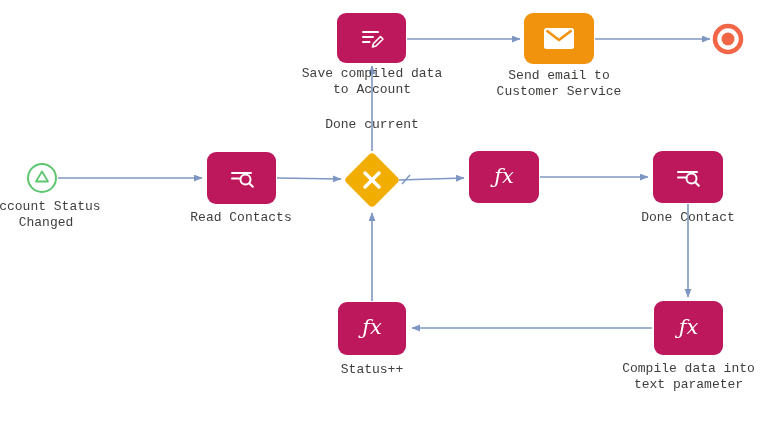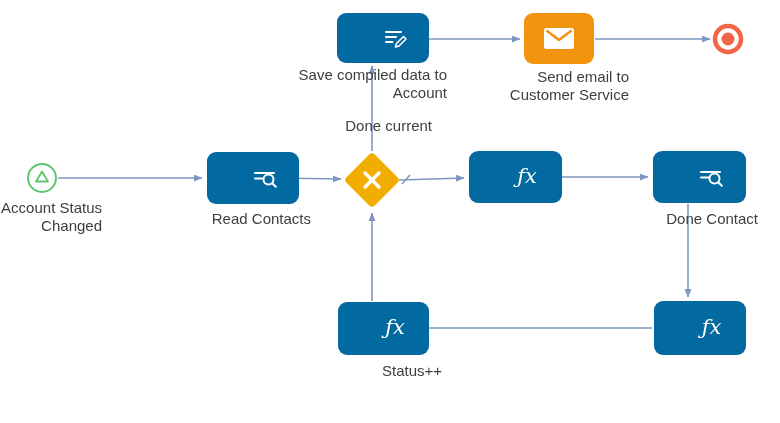--- a/index.html
+++ b/index.html
@@ -14,21 +14,21 @@
   .layer { position: absolute; left: 0; top: 0; }
   .node {
     position: absolute;
     width: 69px;
     height: 52px;
     border-radius: 9px;
     display: flex;
     align-items: center;
     justify-content: center;
   }
-  .node.blue   { background: #0369a1; padding-left: 23px; }
+  .node.blue   { background: #be185d; }
   .node.orange { background: #F2930D; }
   .diamond {
     position: absolute;
     left: 352px; top: 160px;
     width: 40px; height: 40px;
     background: #F2AE00;
     border-radius: 4px;
     transform: rotate(45deg);
   }
   .diamond-x {
@@ -39,24 +39,25 @@
   .fx-glyph {
     color: #ffffff;
     font-family: "DejaVu Serif", serif;
     font-style: italic;
     font-size: 21px;
     line-height: 1;
     padding-bottom: 2px;
   }
   .label {
     position: absolute;
-    font-size: 15px;
+    font-size: 13px;
     line-height: 1.22;
     color: #3E3E3C;
-    text-align: right;
+    text-align: center;
+    font-family: Liberation Mono, monospace;
   }
 </style>
 </head>
 <body>
 
 <div class="canvas">
 
   <svg class="layer" width="780" height="423" viewBox="0 0 780 423">
     <defs>
       <marker id="arrow" markerUnits="userSpaceOnUse" markerWidth="9" markerHeight="8" refX="8" refY="3.5" orient="auto">
@@ -138,15 +139,16 @@
   <div class="node blue" style="left:338px; top:302px; width:68px; height:53px;">
     <span class="fx-glyph">ƒx</span>
   </div>
 
   <div class="label" style="left:-10px; top:199px; width:112px;">Account Status Changed</div>
   <div class="label" style="left:171px; top:210px; width:140px;">Read Contacts</div>
   <div class="label" style="left:297px; top:66px; width:150px;">Save compiled data to Account</div>
   <div class="label" style="left:312px; top:117px; width:120px;">Done current</div>
   <div class="label" style="left:489px; top:68px; width:140px;">Send email to Customer Service</div>
   <div class="label" style="left:618px; top:210px; width:140px;">Done Contact</div>
+  <div class="label" style="left:608px; top:361px; width:161px;">Compile data into text parameter</div>
   <div class="label" style="left:302px; top:362px; width:140px;">Status++</div>
 
 </div>
 
 </body></html>

